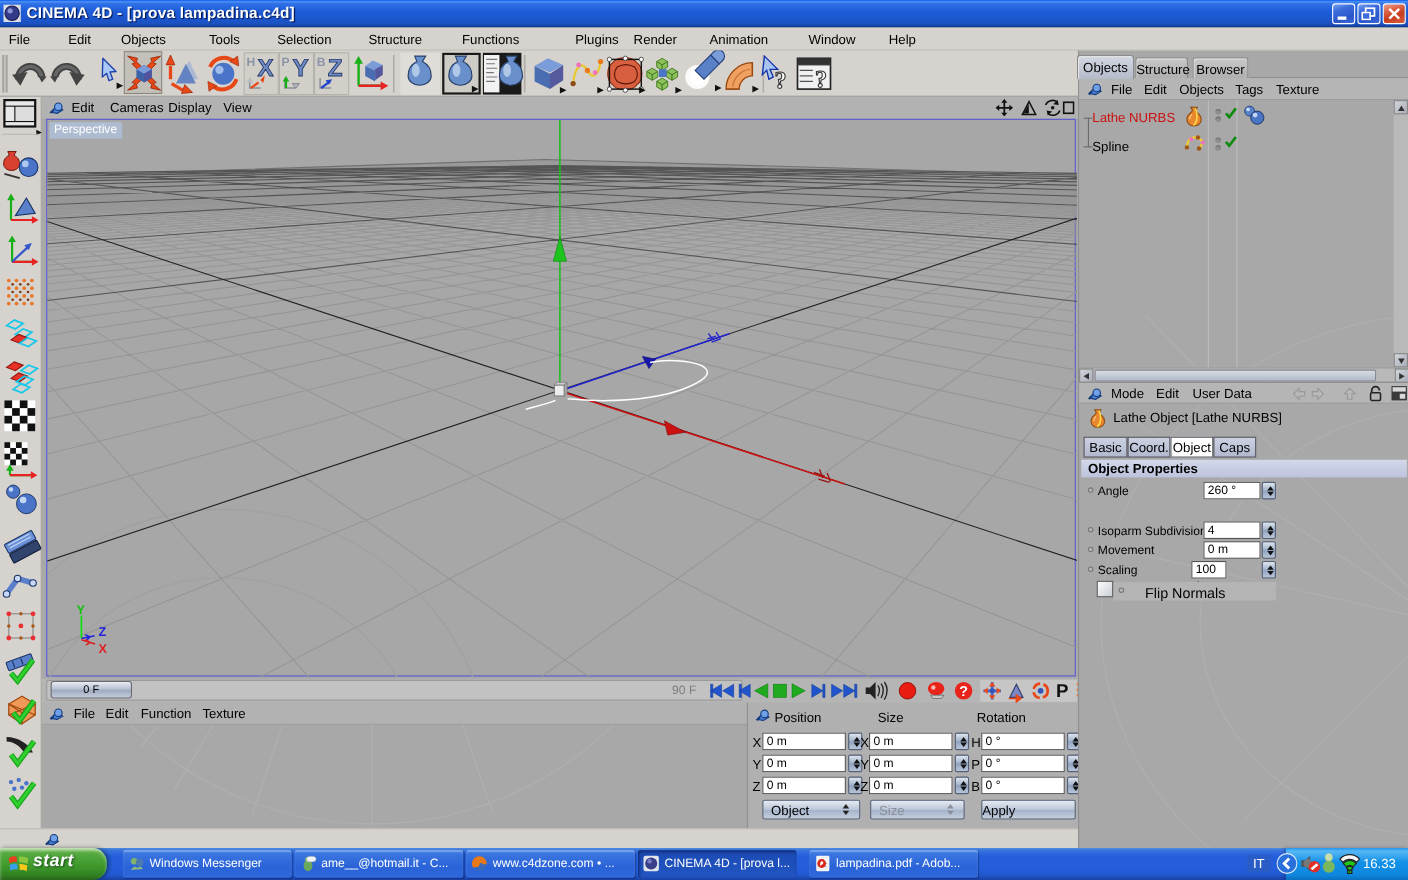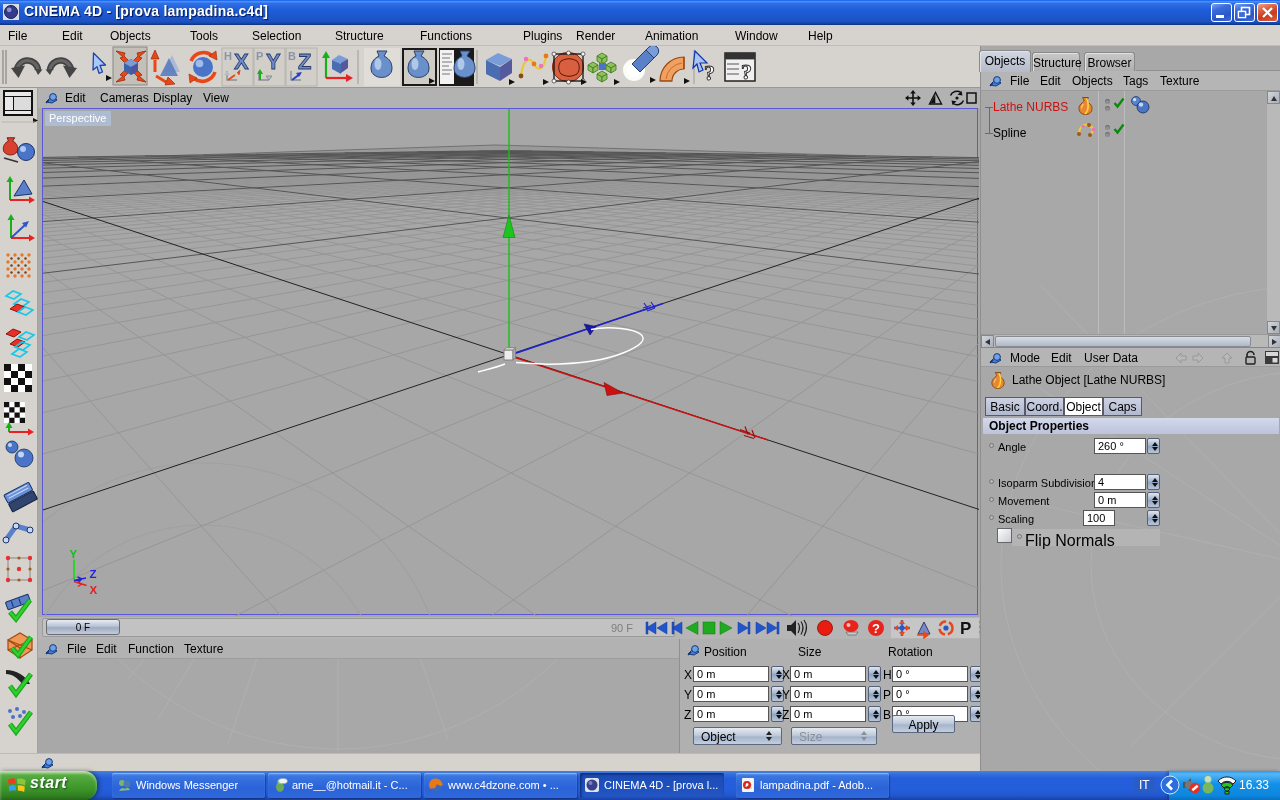--- a/index.html
+++ b/index.html
@@ -696,21 +696,21 @@
       <span class="spin" style="left:91px"></span>
       <b class="cl" style="left:102px">Z</b>
       <span class="fld" style="left:110px;width:76px">0 m</span>
       <span class="spin" style="left:188px"></span>
       <b class="cl" style="left:203px">B</b>
       <span class="fld" style="left:212px;width:76px">0 °</span>
       <span class="spin" style="left:290px"></span>
     </div>
  <div class="ddl" style="left:13px;top:88px;width:89px"><span>Object</span><span class="dda"></span></div>
  <div class="ddl ddl-dis" style="left:111px;top:88px;width:86px"><span>Size</span><span class="dda"></span></div>
- <div class="ddl" style="left:212px;top:76px;width:63px;text-align:center;padding-left:0">Apply</div>
+ <div class="ddl" style="left:212px;top:88px;width:86px;text-align:left;padding-left:0">Apply</div>
 </div>
 <div class="abs" id="status">
 <svg class="pin" style="left:40px;top:2px" viewBox="0 0 16 14">
       <path d="M2 11 L8 5 L13 9 L8 12 Z" fill="#4a7fd6" stroke="#123a7a" stroke-width="1"></path>
       <circle cx="9" cy="6" r="3.4" fill="#6fa0e8" stroke="#123a7a" stroke-width="1"></circle>
       <path d="M2 12 L5 9" stroke="#123a7a" stroke-width="1.4"></path>
     </svg>
 </div>
 <div class="abs" id="rightpanel">
 
@@ -859,21 +859,21 @@
     </div>
  <div class="prow" style="top:464px">
       <span class="pdot"></span>
       <span class="plbl">Scaling</span>
       <span class="fld" style="left:102px;width:32px">100 %</span>
       <span class="spin" style="left:166px"></span>
     </div>
  <div class="abs" style="left:31px;top:483px;width:148px;height:17px;background:#b4b4b4"></div>
  <div class="abs" style="left:16px;top:482px;width:15px;height:15px;background:linear-gradient(135deg,#fdfdfd,#c9cdd4);border:1px solid #666"></div>
  <span class="pdot" style="position:absolute;left:36px;top:488px"></span>
- <span style="position:absolute;left:44px;top:486px;font-size:16px">Flip Normals</span>
+ <span style="position:absolute;left:60px;top:486px;font-size:13px">Flip Normals</span>
 </div>
 <div class="abs" id="taskbar">
  <div id="startbtn">
   <svg width="22" height="20" viewBox="0 0 22 20" style="position:absolute;left:6px;top:4px">
    <path d="M2 5 Q5 2.6 9 3.6 L9.5 8.8 Q5.5 7.8 2.6 10 Z" fill="#e8401c"></path>
    <path d="M11 3.9 Q15 3 19.6 5 L19 10.4 Q15 8.4 11.5 9 Z" fill="#8cc63f"></path>
    <path d="M2.8 11.4 Q5.8 9.4 9.6 10.3 L10 15.5 Q6 14.6 3.4 16.6 Z" fill="#38a0e8"></path>
    <path d="M11.6 10.5 Q15 9.9 18.8 11.8 L18.2 17 Q14.8 15.2 12 15.8 Z" fill="#f8c818"></path>
   </svg>
   <span style="position:absolute;left:30px;top:3px;font-size:16px;font-weight:bold;font-style:italic;color:#fff;text-shadow:1px 1px 2px #1a4a1a;letter-spacing:.5px">start</span>

